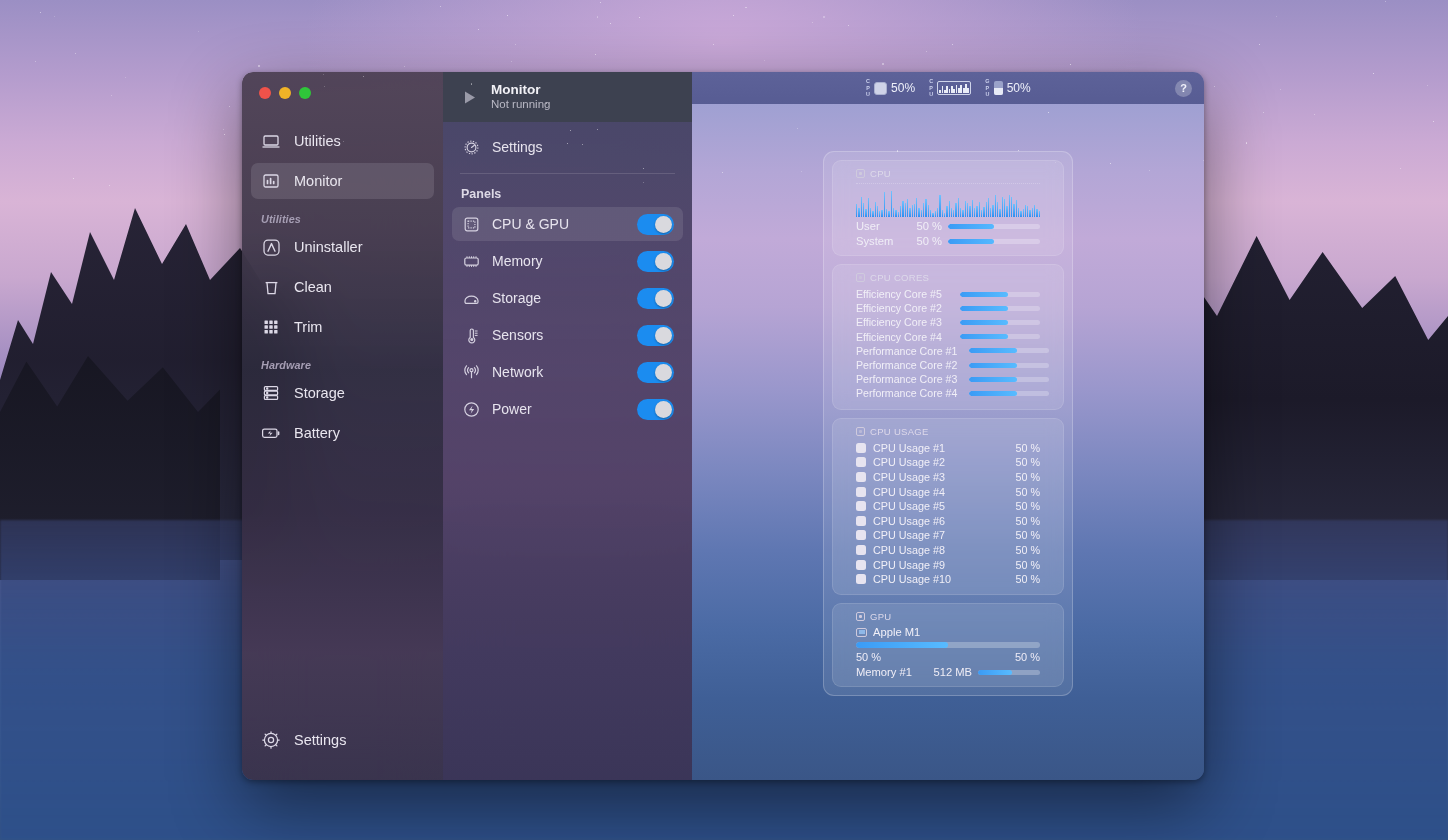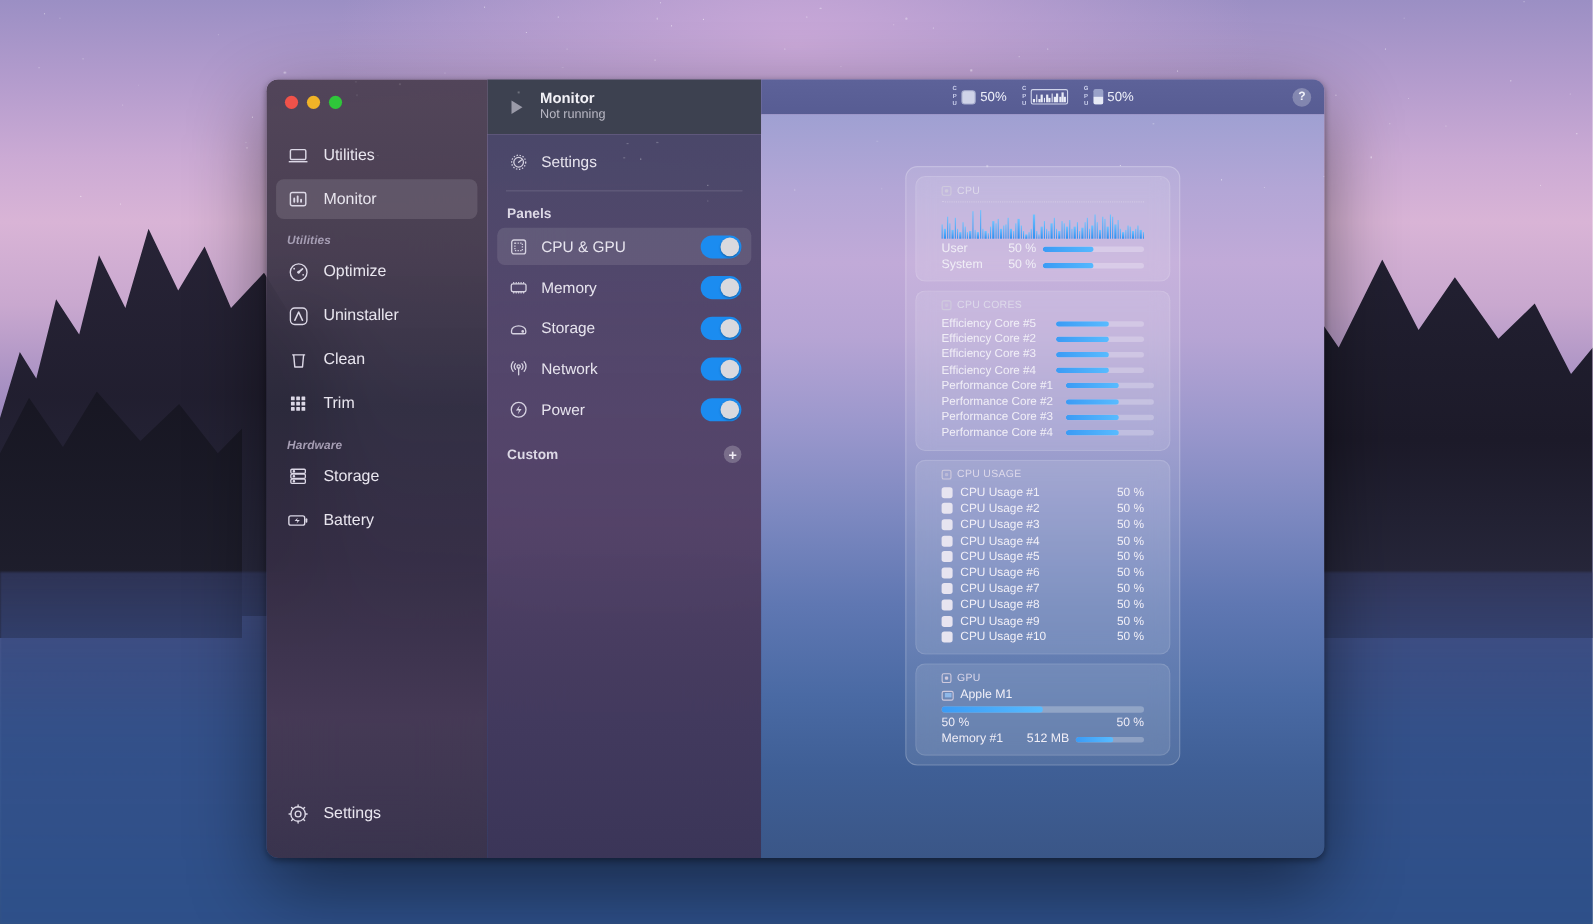--- a/index.html
+++ b/index.html
@@ -295,32 +295,20 @@
             <svg width="20" height="20" viewBox="0 0 20 20" fill="none" stroke="currentColor" stroke-width="1.3">
               <rect x="3" y="4" width="14" height="12" rx="1.6"></rect>
               <path d="M6.5 12.5v-3M9.6 12.5v-5M12.7 12.5v-2" stroke-width="1.7" stroke-linecap="round"></path>
             </svg>
           </span>
           <span>Monitor</span>
         </div>
 
         <div class="nav-section">Utilities</div>
 
-        <div class="nav-item">
-          <span class="nav-ico">
-            <svg width="21" height="21" viewBox="0 0 21 21" fill="none" stroke="currentColor" stroke-width="1.25">
-              <circle cx="10.5" cy="10.5" r="7.6"></circle>
-              <path d="M10.5 10.5 L14 7.4" stroke-width="1.6" stroke-linecap="round"></path>
-              <circle cx="10.5" cy="10.5" r="1.3" fill="currentColor" stroke="none"></circle>
-              <circle cx="6.4" cy="7.3" r=".8" fill="currentColor" stroke="none"></circle>
-              <circle cx="14.6" cy="12.8" r=".8" fill="currentColor" stroke="none"></circle>
-            </svg>
-          </span>
-          <span>Optimize</span>
-        </div>
 
         <div class="nav-item">
           <span class="nav-ico">
             <svg width="21" height="21" viewBox="0 0 21 21" fill="none" stroke="currentColor" stroke-width="1.25">
               <rect x="3" y="3" width="15" height="15" rx="4"></rect>
               <path d="M7 14.2 L10.5 6.6 L14 14.2" stroke-width="1.4" stroke-linecap="round" stroke-linejoin="round"></path>
             </svg>
           </span>
           <span>Uninstaller</span>
         </div>
@@ -454,20 +442,31 @@
           <span class="mid-ico">
             <svg width="19" height="19" viewBox="0 0 19 19" fill="none" stroke="currentColor" stroke-width="1.2">
               <path d="M3 11.8 a6.5 4.6 0 0 1 13 0 v1.2 a1.4 1.4 0 0 1-1.4 1.4 H4.4 A1.4 1.4 0 0 1 3 13z"></path>
               <circle cx="13.2" cy="12.3" r=".65" fill="currentColor"></circle>
             </svg>
           </span>
           <span class="mid-label">Storage</span>
           <span class="toggle"></span>
         </div>
 
+        <div class="mid-row">
+          <span class="mid-ico">
+            <svg width="19" height="19" viewBox="0 0 19 19" fill="none" stroke="currentColor" stroke-width="1.15">
+              <path d="M8.2 11.4V4.6a1.6 1.6 0 0 1 3.2 0v6.8a3 3 0 1 1-3.2 0z"></path>
+              <path d="M13.2 5h2M13.2 7.2h2M13.2 9.4h2" stroke-width="1" stroke-linecap="round"></path>
+              <circle cx="9.8" cy="13.4" r="1.5" fill="currentColor" stroke="none"></circle>
+            </svg>
+          </span>
+          <span class="mid-label">Sensors</span>
+          <span class="toggle"></span>
+        </div>
 
         <div class="mid-row">
           <span class="mid-ico">
             <svg width="19" height="19" viewBox="0 0 19 19" fill="none" stroke="currentColor" stroke-width="1.2" stroke-linecap="round">
               <circle cx="9.5" cy="7.2" r="1.5"></circle>
               <path d="M9.5 8.7v6"></path>
               <path d="M6.6 4.6a4 4 0 0 0 0 5.2M12.4 4.6a4 4 0 0 1 0 5.2"></path>
               <path d="M4.5 2.8a6.6 6.6 0 0 0 0 8.8M14.5 2.8a6.6 6.6 0 0 1 0 8.8"></path>
             </svg>
           </span>
@@ -479,24 +478,20 @@
           <span class="mid-ico">
             <svg width="19" height="19" viewBox="0 0 19 19" fill="none" stroke="currentColor" stroke-width="1.2">
               <circle cx="9.5" cy="9.5" r="6.7"></circle>
               <path d="M10.6 5.4 L7 10.2 h2.8 L8.6 13.8 l3.6-4.9H9.4z" fill="currentColor" stroke="none"></path>
             </svg>
           </span>
           <span class="mid-label">Power</span>
           <span class="toggle"></span>
         </div>
 
-        <div class="mid-section">
-          <span>Custom</span>
-          <span class="plus-btn">+</span>
-        </div>
       </div>
     </div>
 
     <div id="preview">
 
       <div id="menubar">
         <div id="mb-widgets">
 
           <div class="mb-w">
             <span class="mb-vlabel">

